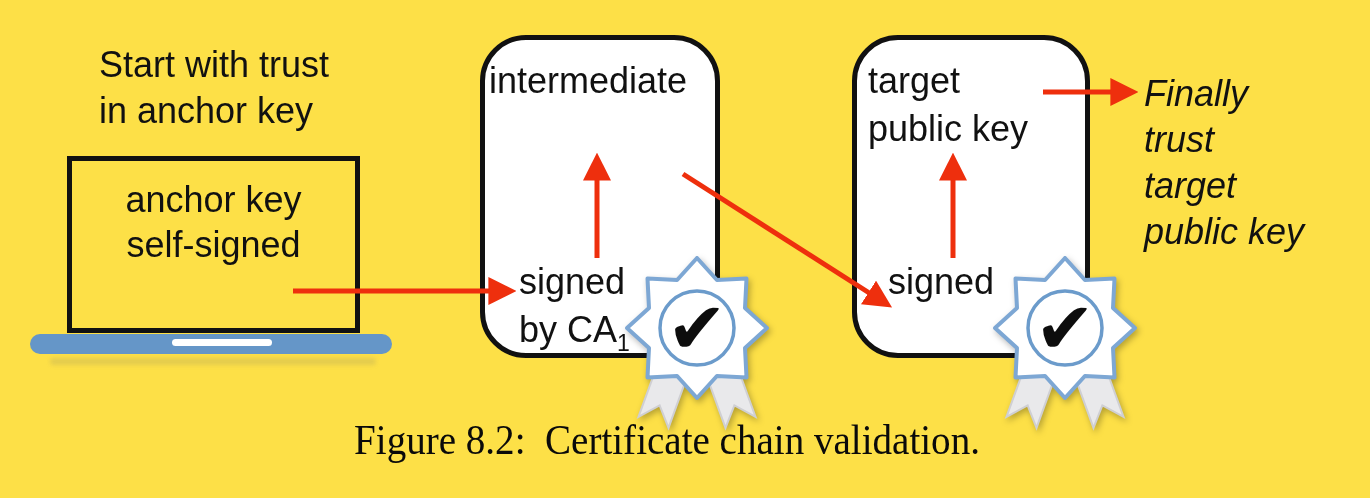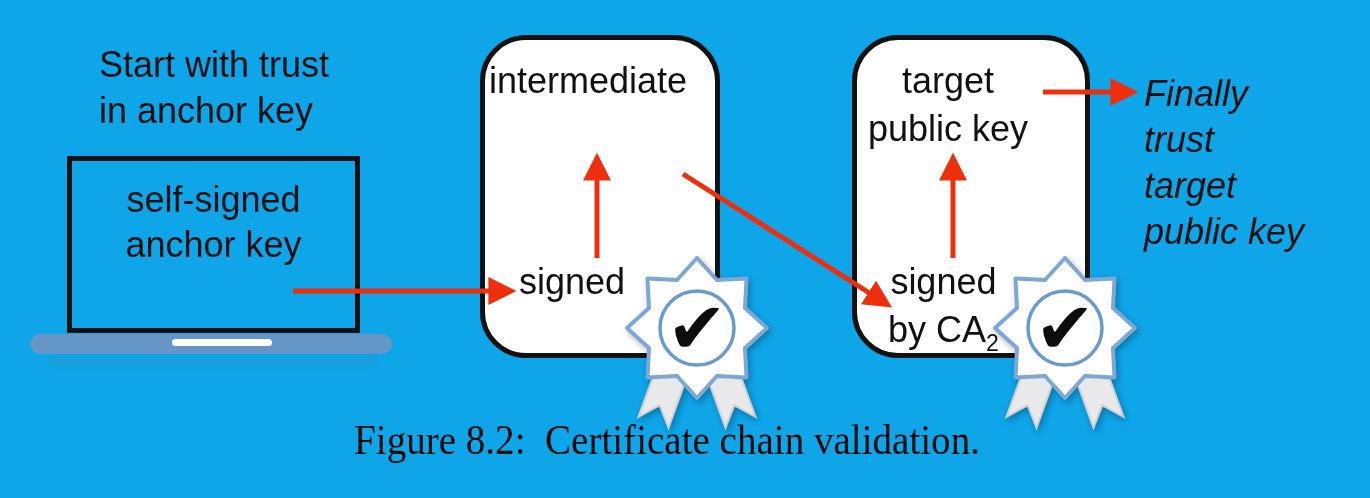--- a/index.html
+++ b/index.html
@@ -1,25 +1,25 @@
 <!DOCTYPE html>
 <html><head>
 <meta charset="utf-8">
 <style>
   html,body { margin:0; padding:0; background:#ffffff; }
   .canvas {
-    position:relative; width:1370px; height:498px; background:#0ea5e9;
+    position:relative; width:1370px; height:498px; background:#fde047;
     font-family:"Liberation Sans", sans-serif; color:#111111; overflow:hidden;
   }
   .lbl { position:absolute; font-size:36px; line-height:46px; white-space:pre-line; }
   .cert {
     position:absolute; top:35px; width:240px; height:323px; box-sizing:border-box;
     border:5px solid #111111; border-radius:46px; background:#ffffff; z-index:2;
   }
-  .cert-text { position:absolute; font-size:36px; line-height:48px; white-space:nowrap; z-index:3;text-align:center; }
+  .cert-text { position:absolute; font-size:36px; line-height:48px; white-space:nowrap; z-index:3; }
   .sub { font-size:23px; vertical-align:-9px; }
   
   .laptop-screen {
     position:absolute; left:67px; top:156px; width:293px; height:177px;
     box-sizing:border-box; border:5px solid #111111; background:transparent; z-index:2;
   }
   .laptop-text { position:absolute; left:67px; top:177px; width:293px; text-align:center;
     font-size:36px; line-height:45px; z-index:1; }
   .laptop-base {
     position:absolute; left:30px; top:334px; width:362px; height:20px;
@@ -49,42 +49,42 @@
 <body>
 
 <div class="canvas">
 
   <div class="lbl" style="left:99px; top:42px;">Start with trust
 in anchor key</div>
 
   <div class="laptop-shadow"></div>
   <div class="laptop-screen"></div>
   <div class="laptop-text">
+    <div>anchor key</div>
     <div>self-signed</div>
-    <div>anchor key</div>
   </div>
   <div class="laptop-base"></div>
   <div class="laptop-notch"></div>
 
   <div class="cert" style="left:480px;"></div>
   <div class="cert-text" style="left:489px; top:57px;">
     <div>intermediate</div>
   </div>
   <div class="cert-text" style="left:519px; top:258px;">
     <div>signed</div>
+    <div><span>by CA</span><span class="sub">1</span></div>
   </div>
 
   <div class="cert" style="left:852px; width:238px;"></div>
   <div class="cert-text" style="left:868px; top:57px;">
     <div>target</div>
     <div>public key</div>
   </div>
   <div class="cert-text" style="left:888px; top:258px;">
     <div>signed</div>
-    <div><span>by CA</span><span class="sub">2</span></div>
   </div>
 
   <div class="lbl" style="left:1144px; top:71px;font-style:italic;">Finally
 trust
 target
 public key</div>
 
   <svg class="badge badge-1" viewBox="0 0 170 195" aria-hidden="true">
     <defs>
       <symbol id="sealBadge" viewBox="0 0 170 195">

